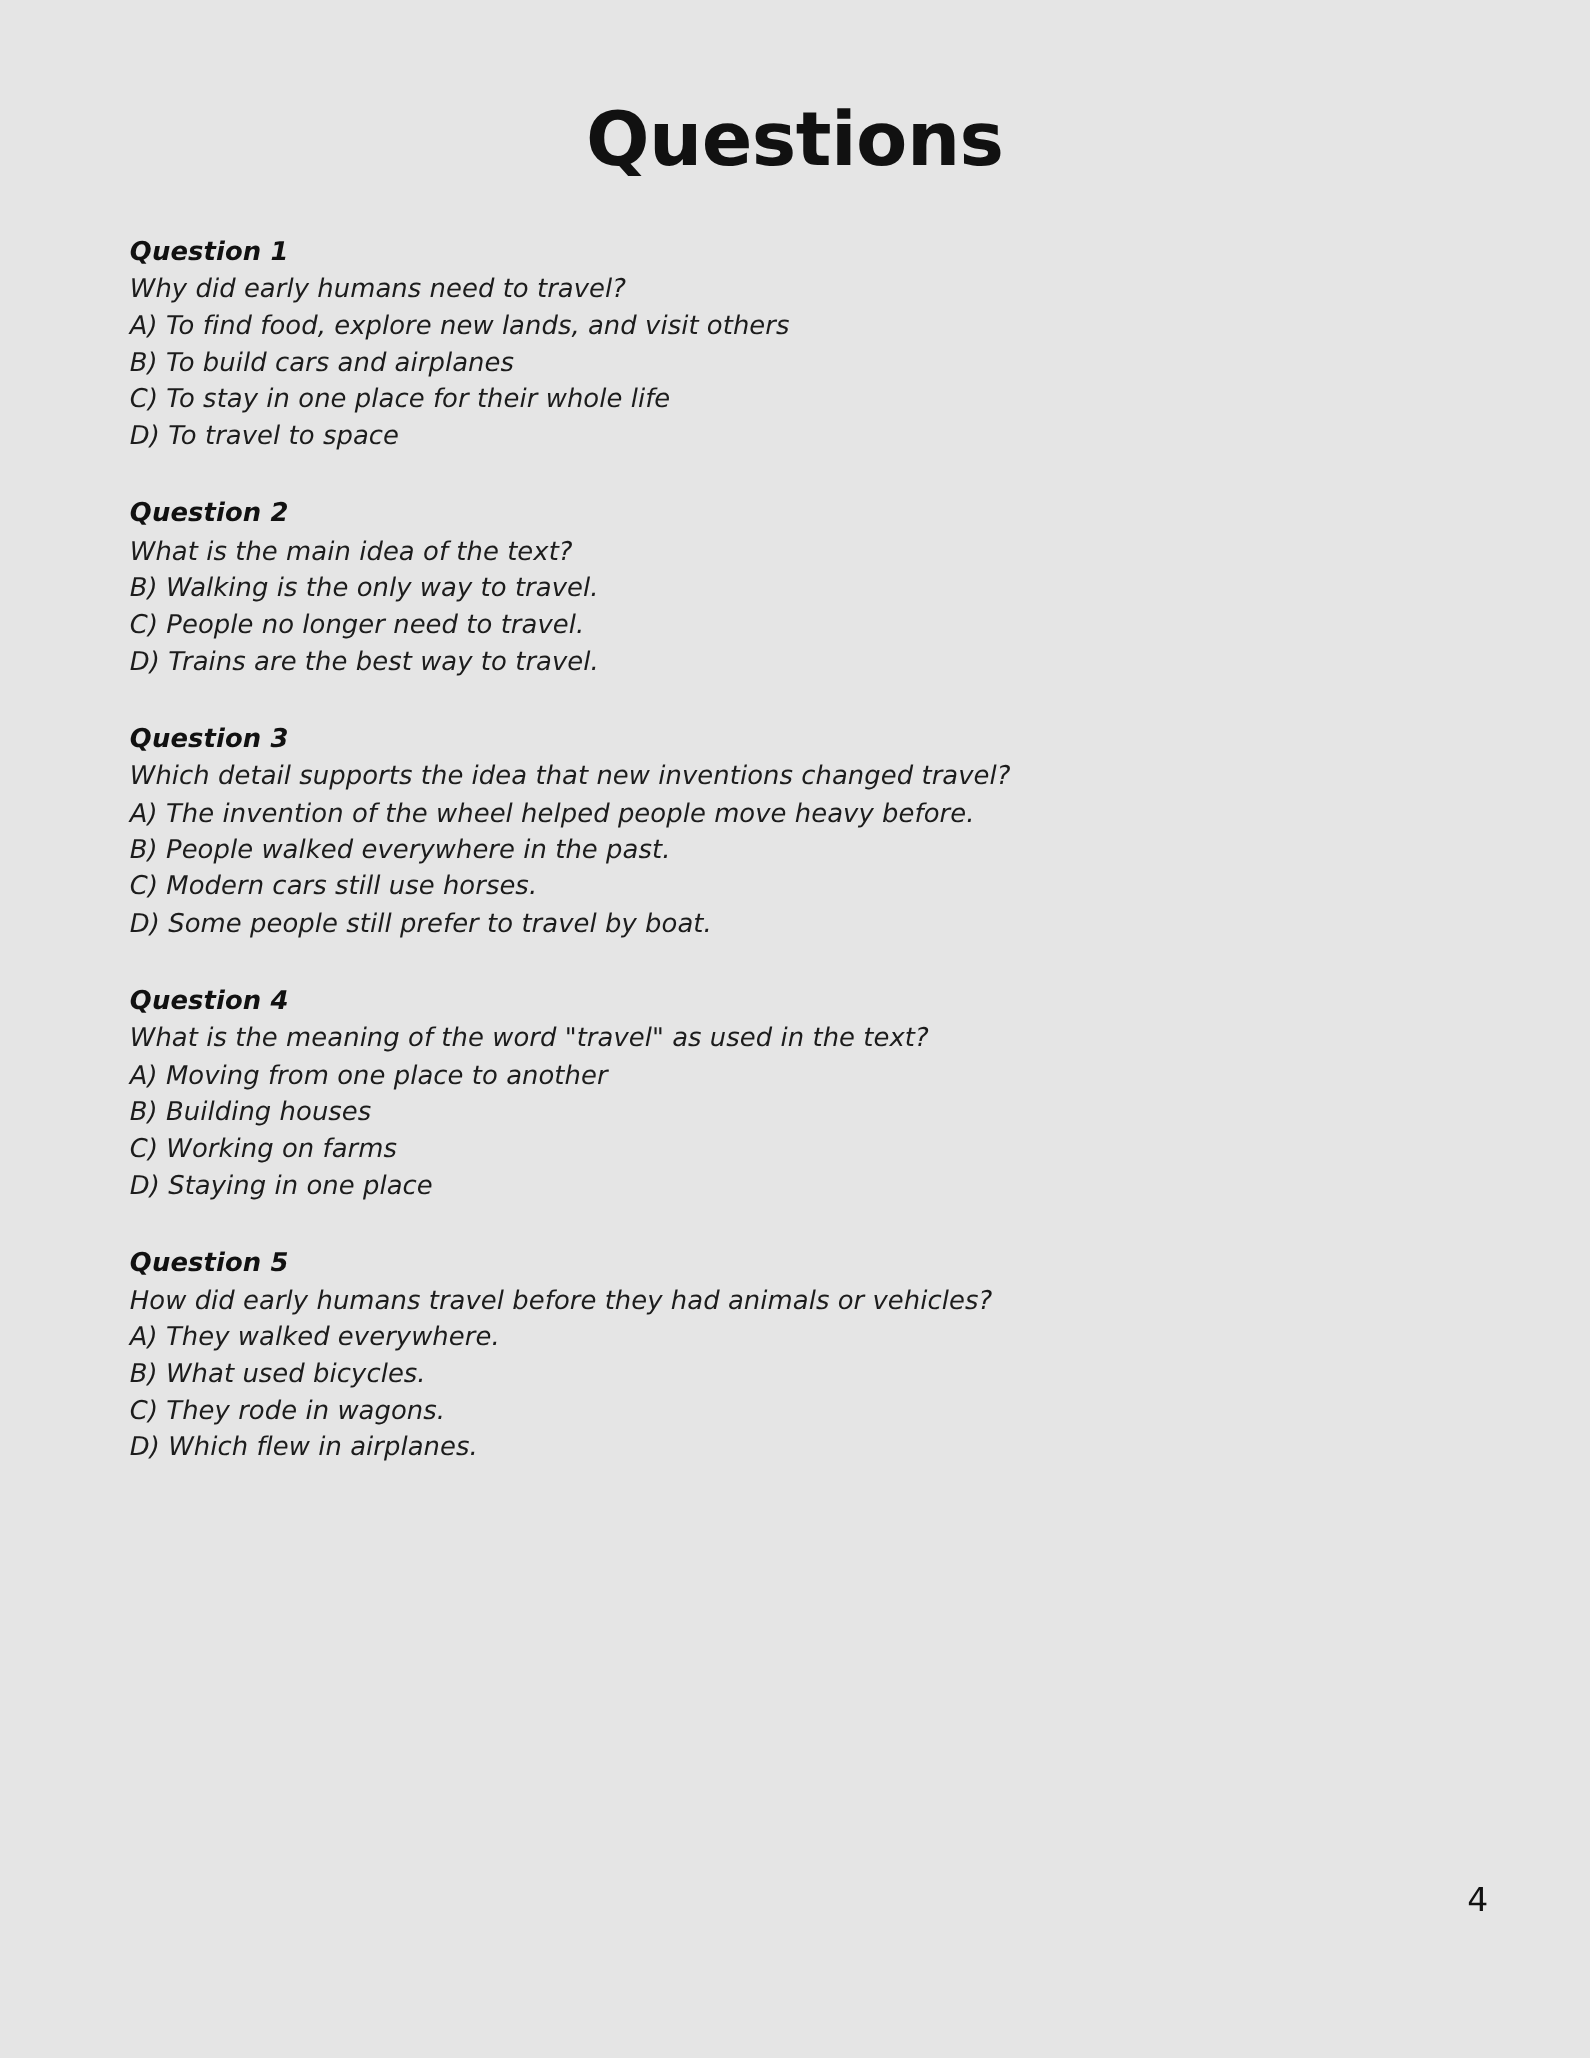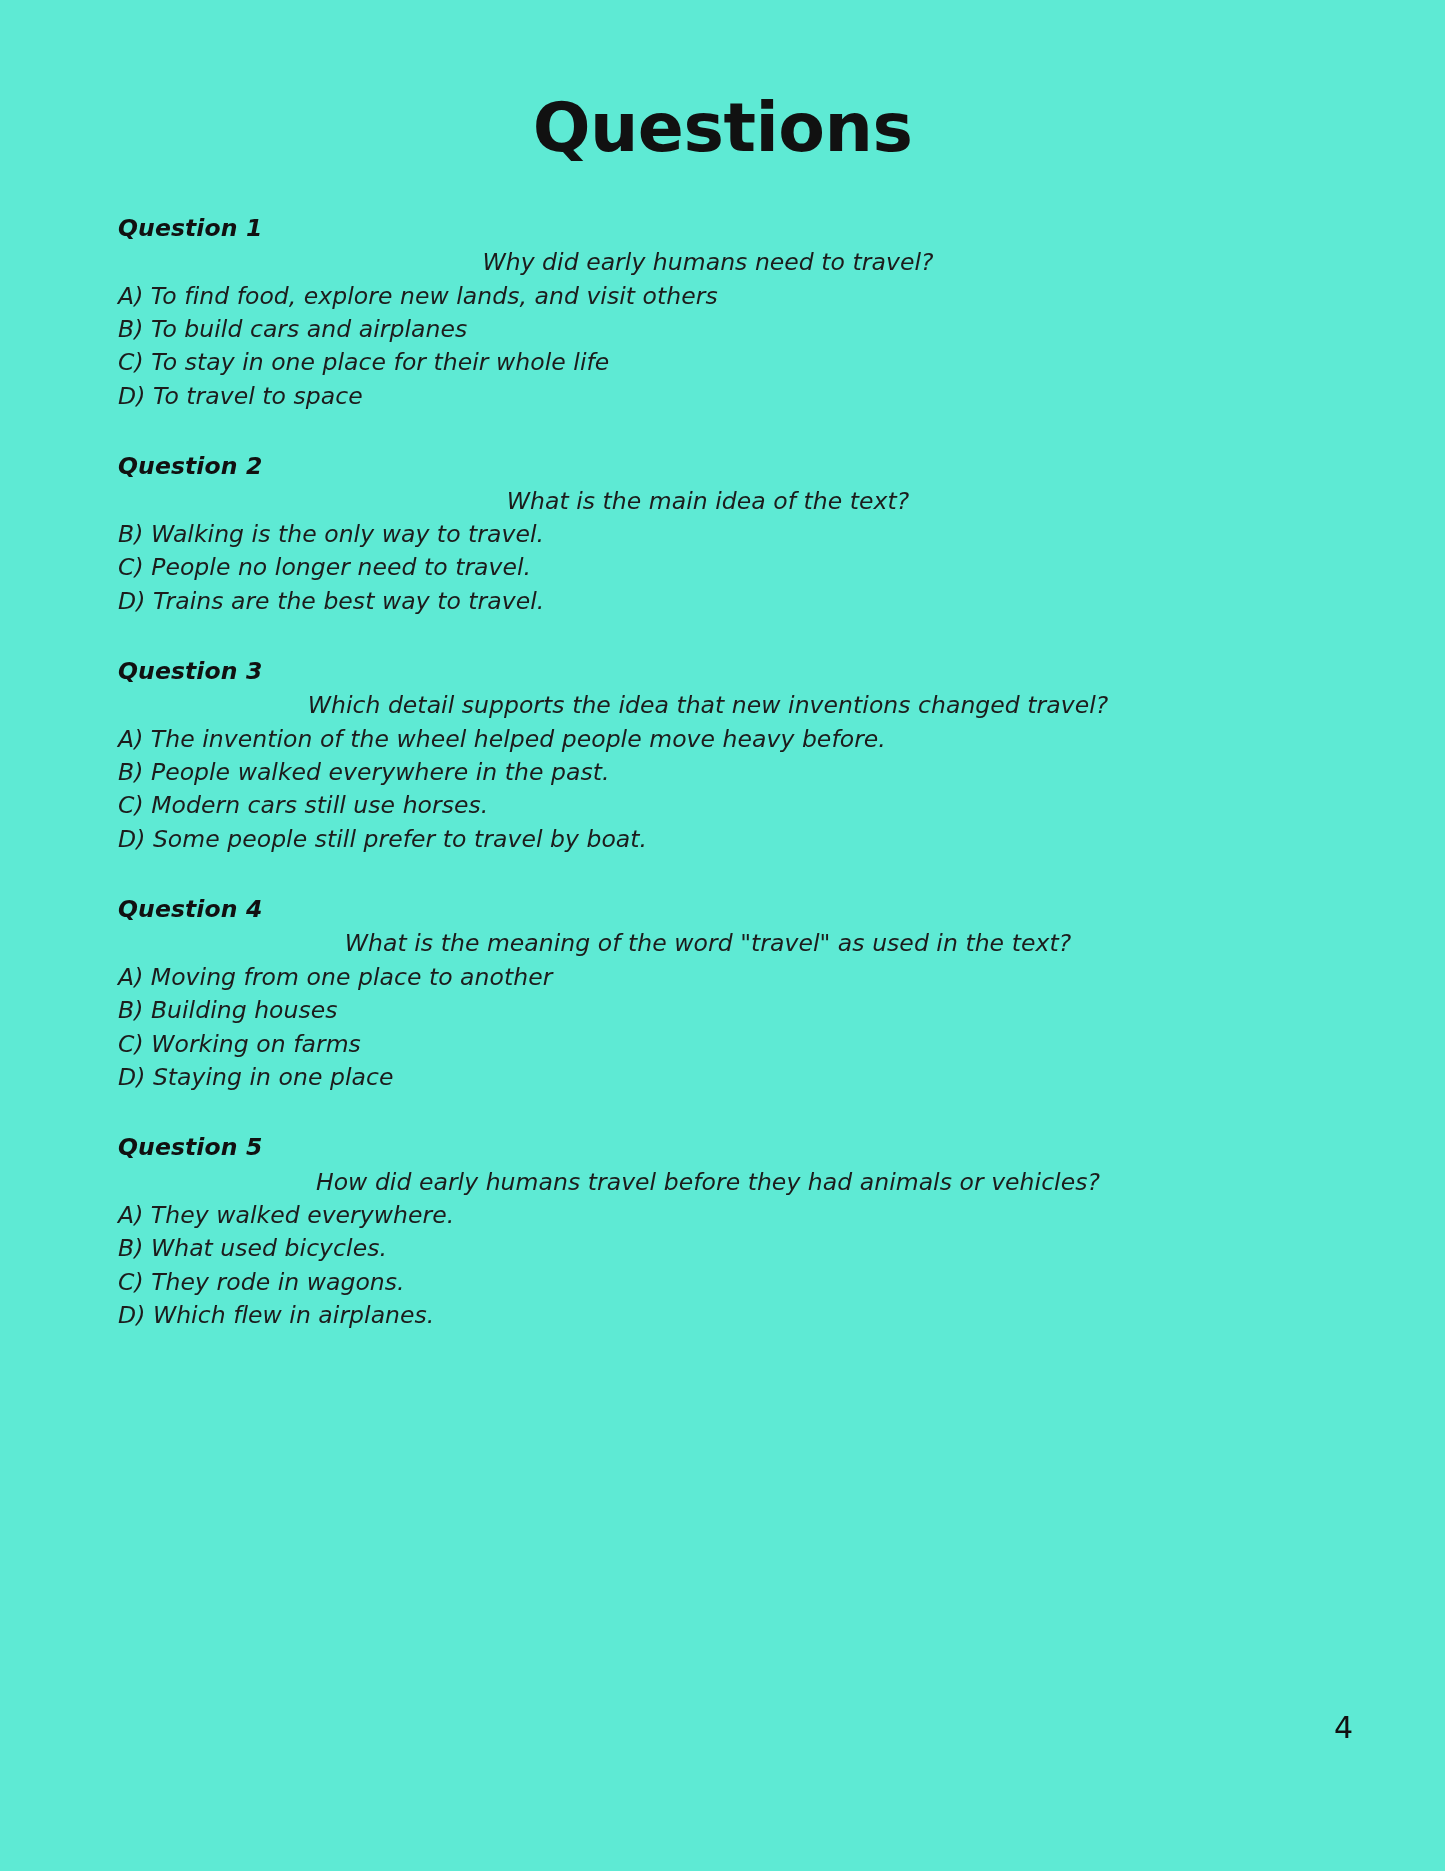--- a/index.html
+++ b/index.html
@@ -12,21 +12,21 @@
     height: 1871px;
     font-family: "DejaVu Sans", "Liberation Sans", sans-serif;
     color: #1a1a1a;
     position: relative;
     overflow: hidden;
   }
   .page {
     position: relative;
     width: 1445px;
     height: 1871px;
-    background: #5eead4;
+    background: #e5e5e5;
     box-sizing: border-box;
   }
   .page-title {
     text-align: center;
     font-size: 68px;
     font-weight: 700;
     letter-spacing: -0.5px;
     color: #111111;
     margin: 0;
     padding-top: 92px;
@@ -53,21 +53,20 @@
     margin: 0 0 1px 0;
     letter-spacing: 0.1px;
   }
   .q-prompt {
     font-size: 23.5px;
     font-weight: 400;
     color: #1c1c1c;
     line-height: 1.42;
     margin: 0;
     letter-spacing: 0.05px;
-    text-align: center;
   }
   .q-option {
     font-size: 23.5px;
     font-weight: 400;
     color: #1c1c1c;
     line-height: 1.42;
     margin: 0;
     letter-spacing: 0.05px;
     white-space: nowrap;
   }

